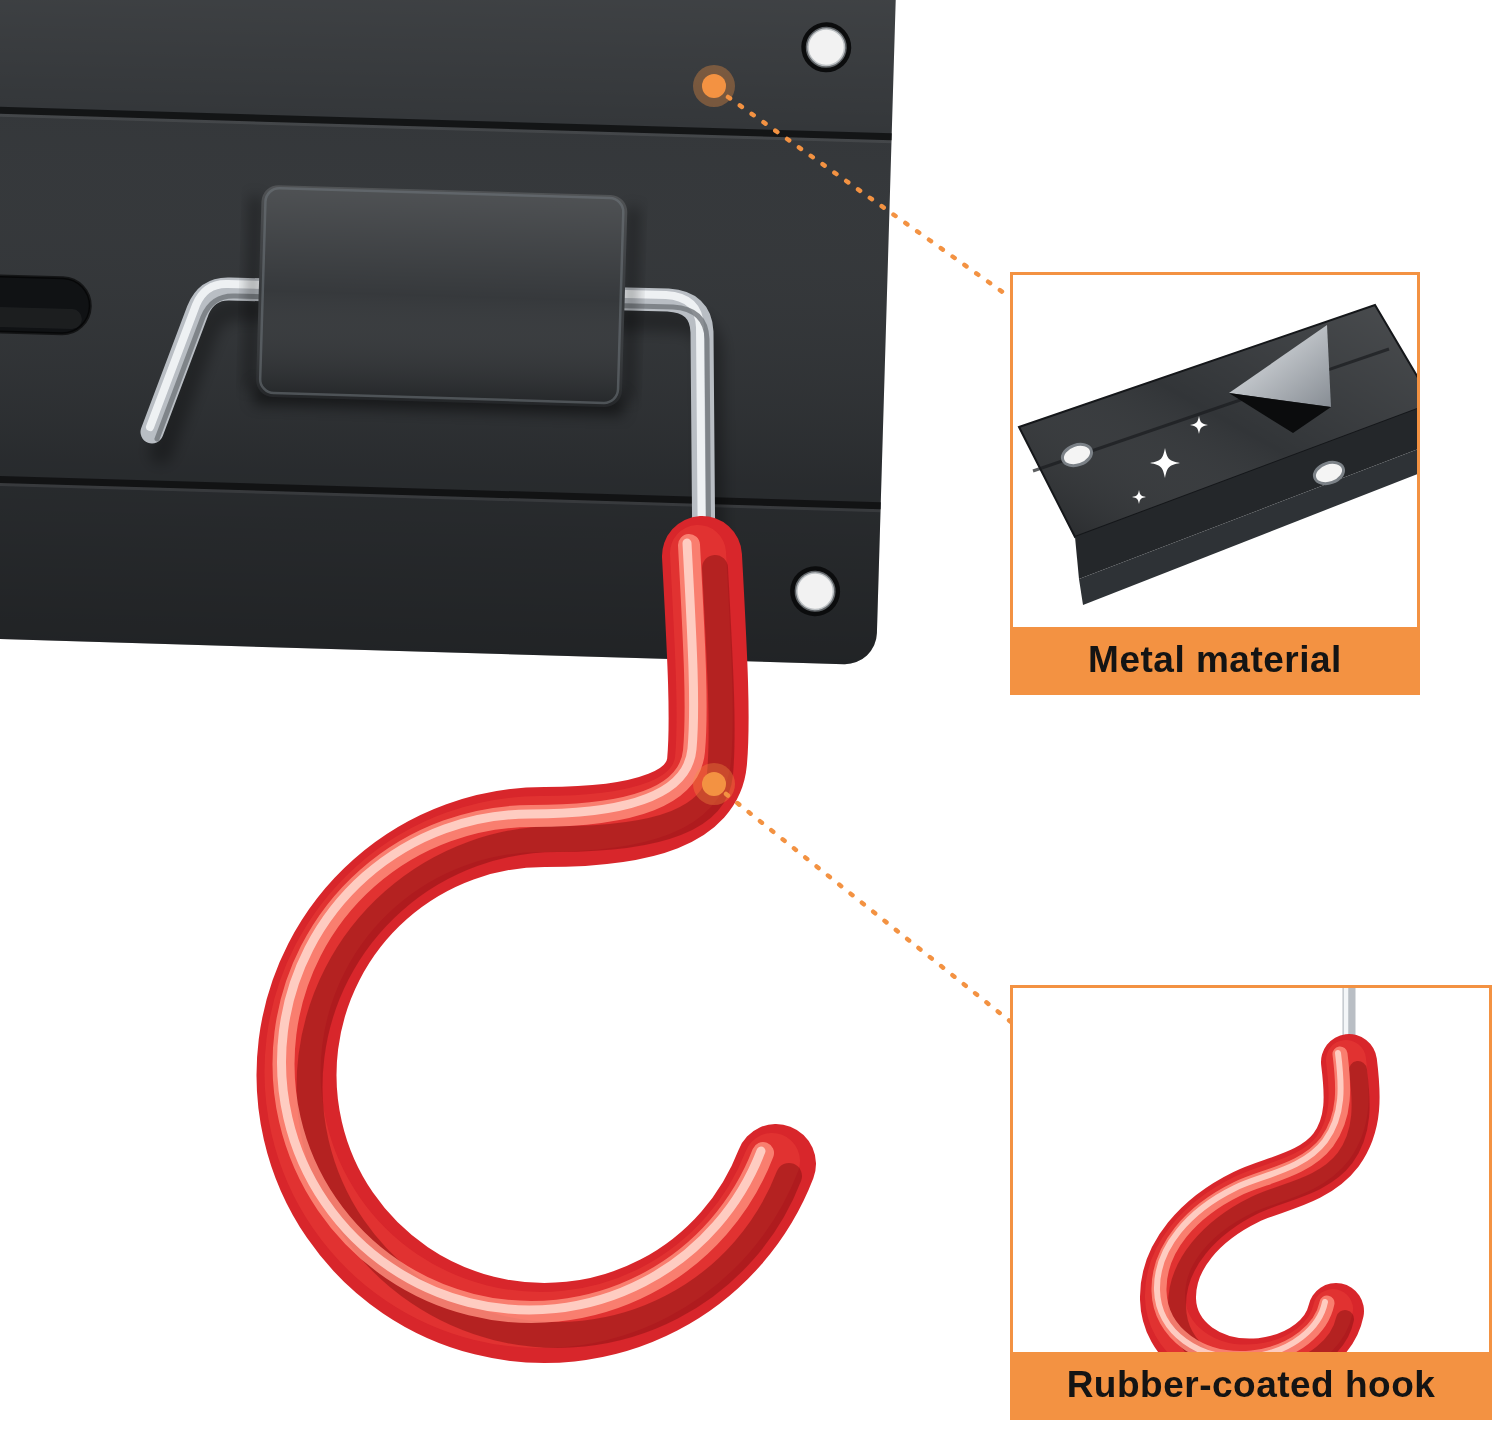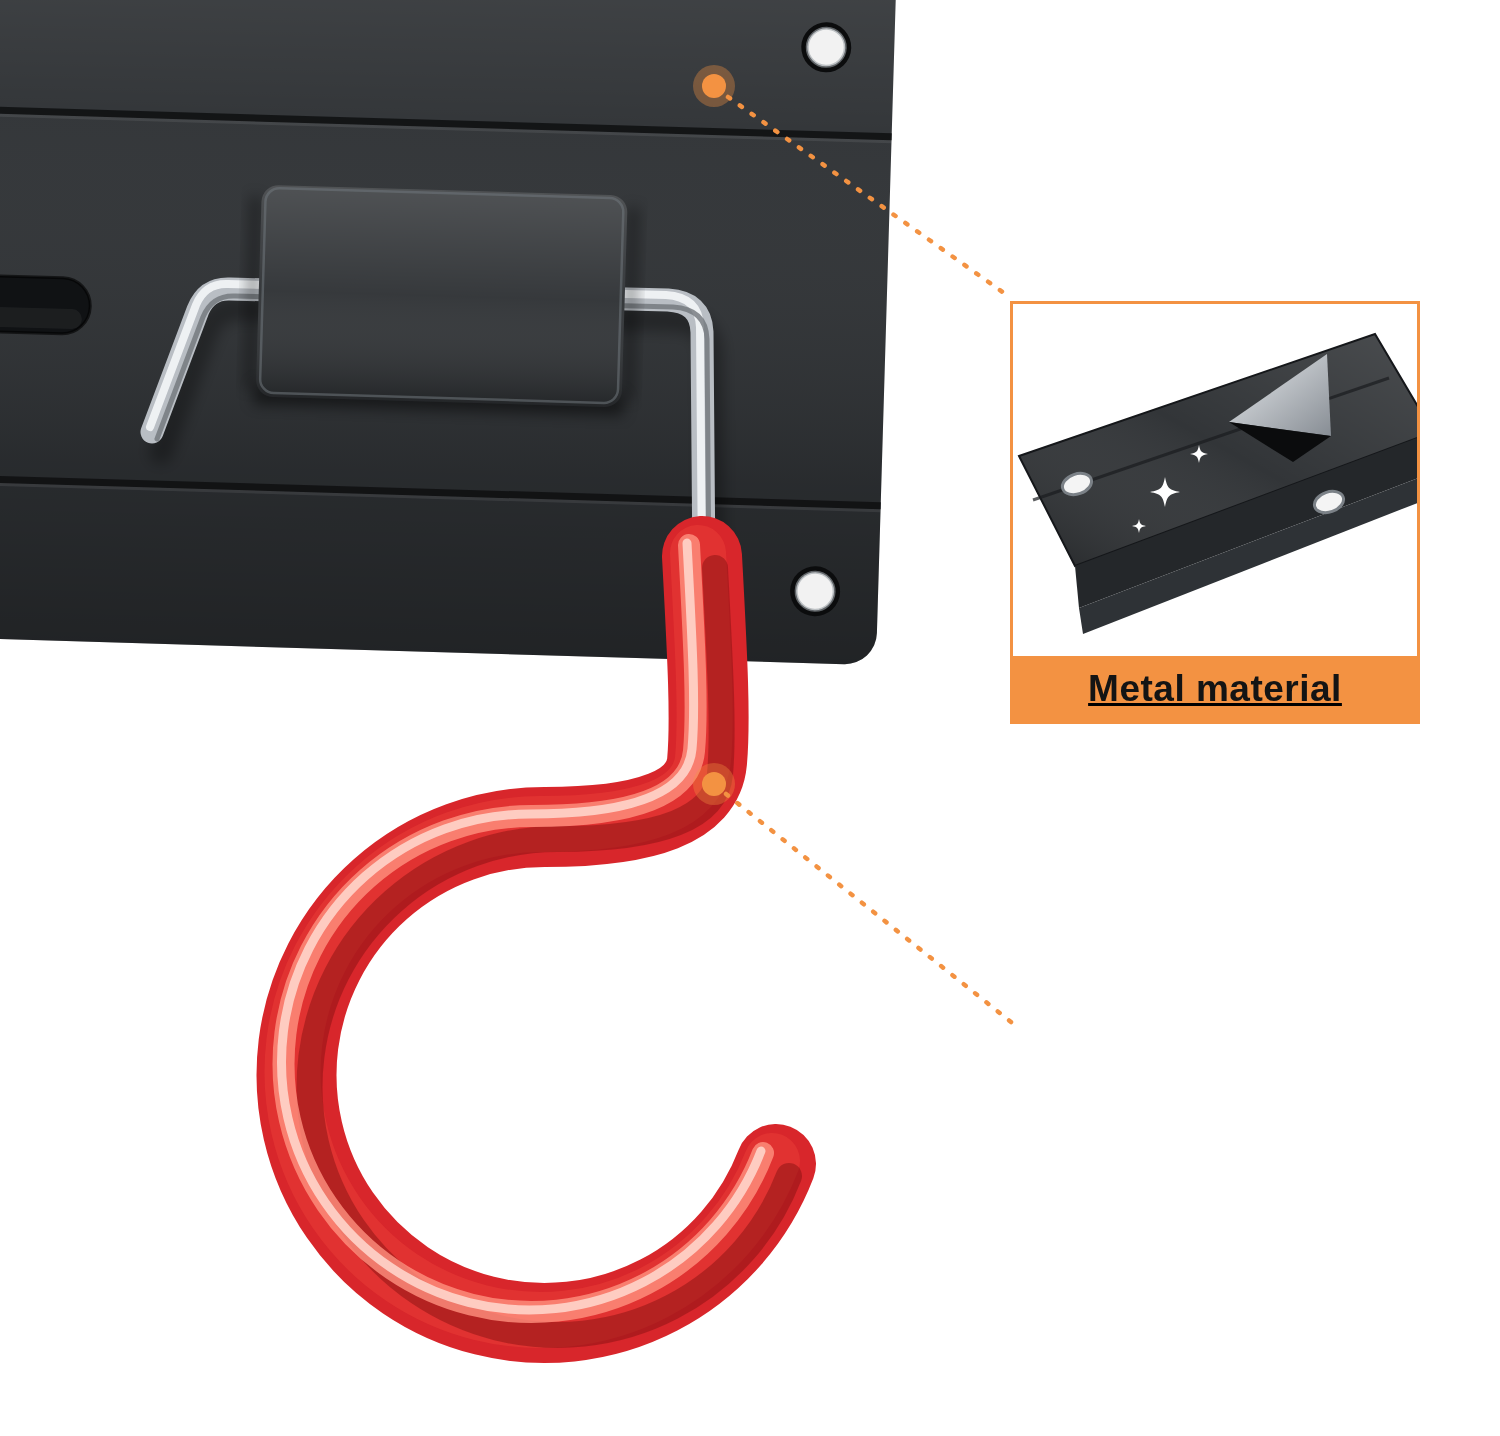--- a/index.html
+++ b/index.html
@@ -5,21 +5,21 @@
   :root{
     --accent:#F39242; --hook-red:#D8262B; --hook-red-mid:#E73A36; --hook-red-light:#FF9180;
     --hook-red-core:#FFD9D0; --hook-red-dark:#7E100F; --chrome:#B9BEC4; --chrome-light:#F4F6F8;
     --chrome-dark:#70757B; --plate:#2E3134; --label-text:#141414; --canvas:#FFFFFF; --sparkle:#FFFFFF;
   }
   html,body{margin:0;padding:0;overflow:hidden;}
   body{width:1500px;height:1436px;background:var(--canvas);font-family:"Liberation Sans",sans-serif;position:relative;}
   .stage{position:absolute;inset:0;}
   .scene{position:absolute;left:0;top:0;}
   .callout{position:absolute;box-sizing:border-box;border:3px solid var(--accent);background:#fff;display:flex;flex-direction:column;}
-  #callout-metal{left:1010px;top:301px;width:410px;height:423px;text-decoration:underline;}
+  #callout-metal{left:1010px;top:272px;width:410px;height:423px;}
   #callout-rubber{left:1010px;top:985px;width:482px;height:435px;}
   .callout-figure{flex:1;position:relative;overflow:hidden;background:#fff;}
   .callout-figure svg{display:block;width:100%;height:100%;}
   .callout-bar{height:65px;background:var(--accent);display:flex;align-items:center;justify-content:center;
     font-size:37px;font-weight:700;color:var(--label-text);letter-spacing:0.5px;}
   
   .accent-fill{fill:var(--accent)} .accent-stroke{stroke:var(--accent)}
   .red-stroke{stroke:var(--hook-red)} .red-mid-stroke{stroke:var(--hook-red-mid)}
   .red-light-stroke{stroke:var(--hook-red-light)} .red-core-stroke{stroke:var(--hook-red-core)}
   .red-dark-stroke{stroke:var(--hook-red-dark)}
@@ -151,14 +151,34 @@
             <path transform="translate(188 188) scale(1.5)" d="M0,-10 C1.5,-2.5 2.5,-1.5 10,0 C2.5,1.5 1.5,2.5 0,10 C-1.5,2.5 -2.5,1.5 -10,0 C-2.5,-1.5 -1.5,-2.5 0,-10 Z"></path>
             <path transform="translate(222 150) scale(0.9)" d="M0,-10 C1.5,-2.5 2.5,-1.5 10,0 C2.5,1.5 1.5,2.5 0,10 C-1.5,2.5 -2.5,1.5 -10,0 C-2.5,-1.5 -1.5,-2.5 0,-10 Z"></path>
             <path transform="translate(162 222) scale(0.7)" d="M0,-10 C1.5,-2.5 2.5,-1.5 10,0 C2.5,1.5 1.5,2.5 0,10 C-1.5,2.5 -2.5,1.5 -10,0 C-2.5,-1.5 -1.5,-2.5 0,-10 Z"></path>
           </g>
         </g>
       </svg>
     </div>
     <div class="callout-bar">Metal material</div>
   </div>
 
+  <div class="callout" id="callout-rubber">
+    <div class="callout-figure">
+      <svg viewBox="0 0 476 365" preserveAspectRatio="xMidYMin slice">
+        <g fill="none" stroke-linecap="round">
+          <g>
+            <path class="chrome-stroke" stroke-width="13" d="M 336 0 L 336 82"></path>
+            <path class="chrome-light-stroke" stroke-width="4.5" d="M 333 0 L 333 80"></path>
+          </g>
+          <g>
+            <path class="red-stroke" stroke-width="56" d="M 336 74 C 340 106 342 136 323 162 C 301 191 259 196 233 209 C 188 231 154 268 155 311 C 156 353 197 383 248 378 C 291 373 318 348 323 323"></path>
+            <path class="red-mid-stroke" stroke-width="40" opacity="0.6" transform="translate(-3 -2)" d="M 336 74 C 340 106 342 136 323 162 C 301 191 259 196 233 209 C 188 231 154 268 155 311 C 156 353 197 383 248 378 C 291 373 318 348 323 323"></path>
+            <path class="red-dark-stroke" stroke-width="18" opacity="0.45" transform="translate(9 8)" d="M 336 74 C 340 106 342 136 323 162 C 301 191 259 196 233 209 C 188 231 154 268 155 311 C 156 353 197 383 248 378 C 291 373 318 348 323 323"></path>
+            <path class="red-light-stroke" stroke-width="15" opacity="0.8" transform="translate(-9 -8)" d="M 336 74 C 340 106 342 136 323 162 C 301 191 259 196 233 209 C 188 231 154 268 155 311 C 156 353 197 383 248 378 C 291 373 318 348 323 323"></path>
+            <path class="red-core-stroke" stroke-width="6" opacity="0.85" transform="translate(-11 -9)" d="M 336 74 C 340 106 342 136 323 162 C 301 191 259 196 233 209 C 188 231 154 268 155 311 C 156 353 197 383 248 378 C 291 373 318 348 323 323"></path>
+          </g>
+        </g>
+      </svg>
+    </div>
+    <div class="callout-bar">Rubber-coated hook</div>
+  </div>
 
 </div>
 
 </body></html>

